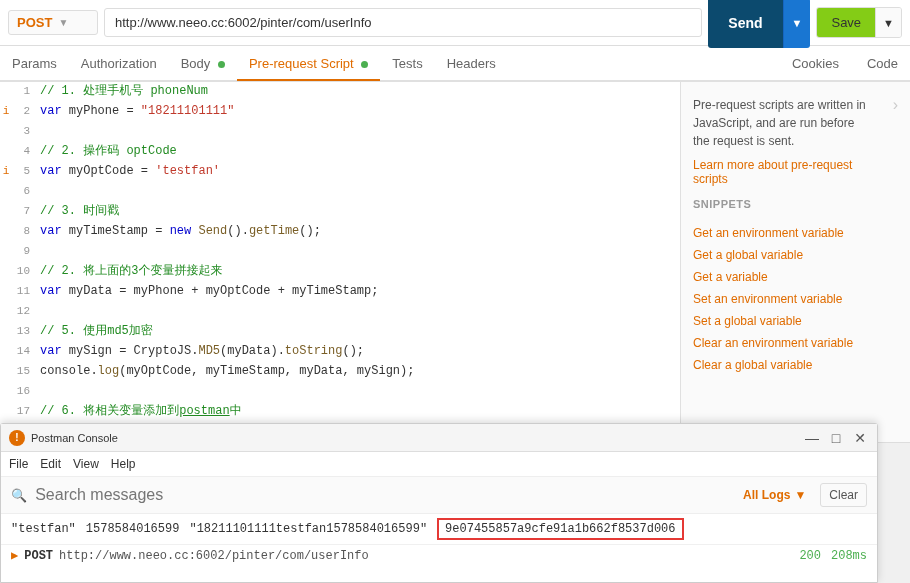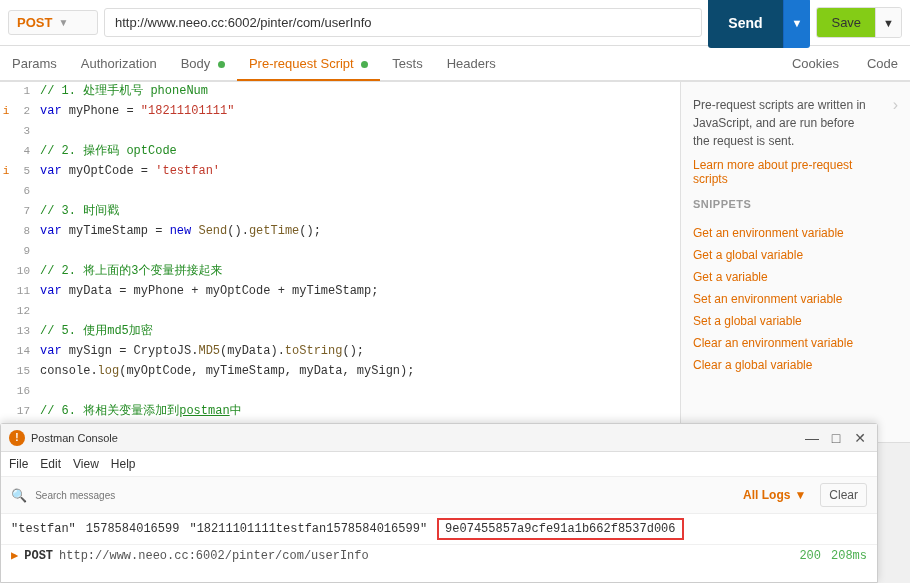--- a/index.html
+++ b/index.html
@@ -118,21 +118,21 @@
 
     .console-menu { display: flex; padding: 3px 8px; border-bottom: 1px solid #eee; gap: 12px; }
     .console-menu-item { font-size: 12px; color: #333; cursor: pointer; padding: 2px 0; }
 
     .console-search-bar {
       display: flex; align-items: center; padding: 6px 10px; border-bottom: 1px solid #eee;
       background: #fafafa; gap: 8px;
     }
     .console-search-icon { color: #999; font-size: 13px; }
     .console-search-input {
-      flex: 1; border: none; background: none; outline: none; font-size: 10px; color: #555;
+      flex: 1; border: none; background: none; outline: none; font-size: 16px; color: #555;
     }
     .all-logs-btn {
       display: flex; align-items: center; gap: 4px; color: #e06c00; font-size: 12px;
       font-weight: bold; cursor: pointer; padding: 2px 6px; border-radius: 3px;
     }
     .clear-btn {
       background: none; border: 1px solid #ddd; border-radius: 3px; padding: 4px 8px;
       font-size: 12px; color: #555; cursor: pointer;
     }
 

